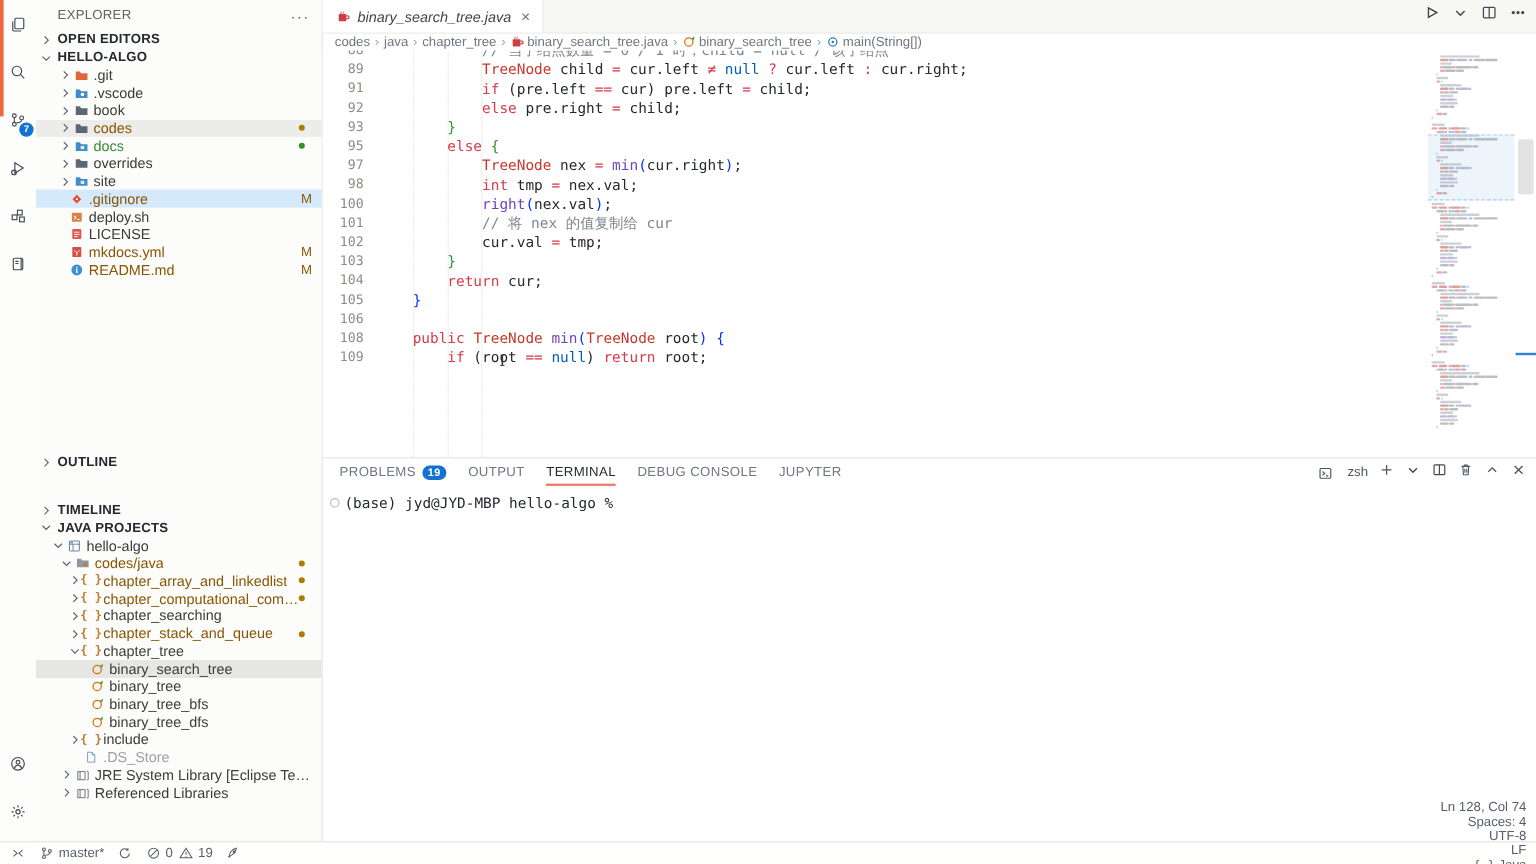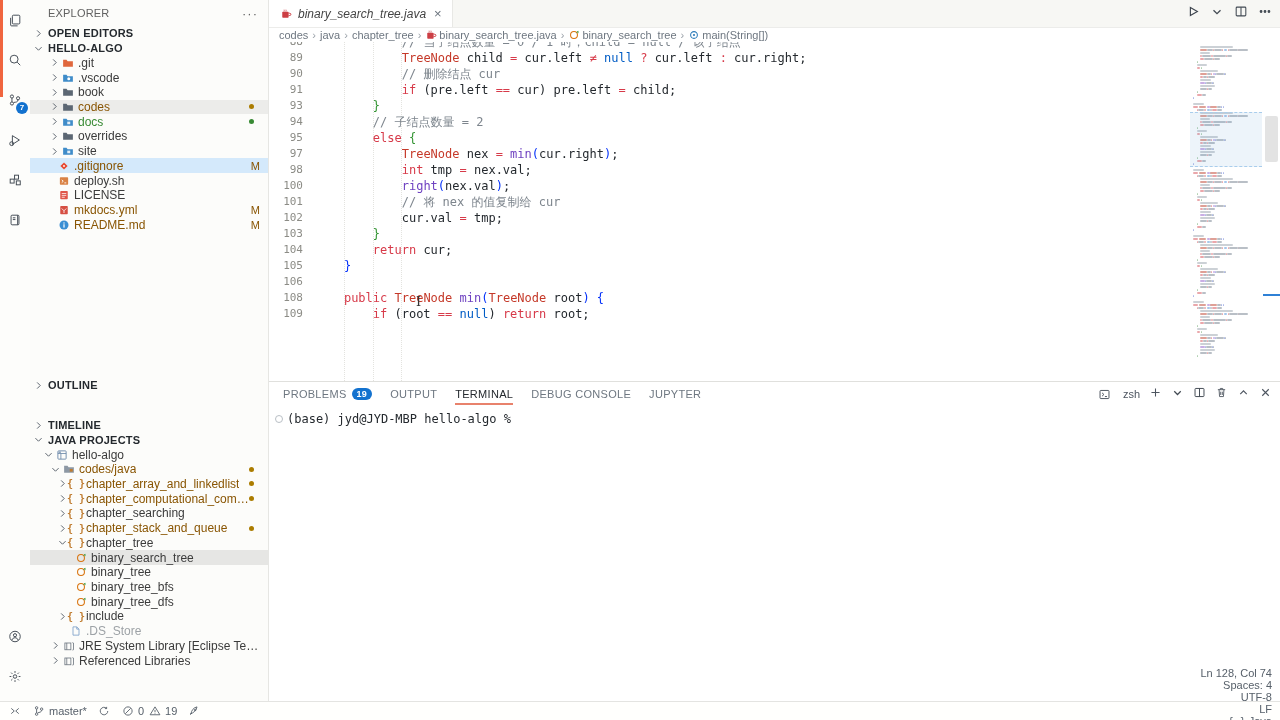--- a/index.html
+++ b/index.html
@@ -629,24 +629,23 @@
           </span>
         </div>
 
       <div class="edbody">
         <div class="guide" style="left:75px"></div>
         <div class="guide" style="left:104px"></div>
         <div class="guide" style="left:132px"></div>
         <div class="codelines" id="codelines">
             <div class="cl"><span class="ln">88</span><span class="ct"><span class="tok-pl">            </span><span class="tok-cm">// 当子结点数量 = 0 / 1 时，child = null / 该子结点</span></span></div>
             <div class="cl"><span class="ln">89</span><span class="ct"><span class="tok-pl">            </span><span class="tok-ty">TreeNode</span><span class="tok-pl"> child </span><span class="tok-op">=</span><span class="tok-pl"> cur.left </span><span class="tok-op">≠</span><span class="tok-pl"> </span><span class="tok-ctn">null</span><span class="tok-pl"> </span><span class="tok-op">?</span><span class="tok-pl"> cur.left </span><span class="tok-op">:</span><span class="tok-pl"> cur.right;</span></span></div>
-            <div class="cl"><span class="ln">90</span><span class="ct"><span class="tok-pl">            </span><span class="tok-cm">// 删除结点 cur</span></span></div>
             <div class="cl"><span class="ln">91</span><span class="ct"><span class="tok-pl">            </span><span class="tok-kw">if</span><span class="tok-pl"> (pre.left </span><span class="tok-op">==</span><span class="tok-pl"> cur) pre.left </span><span class="tok-op">=</span><span class="tok-pl"> child;</span></span></div>
+            <div class="cl"><span class="ln">92</span><span class="ct"><span class="tok-pl">            </span><span class="tok-kw">else</span><span class="tok-pl"> pre.right </span><span class="tok-op">=</span><span class="tok-pl"> child;</span></span></div>
             <div class="cl"><span class="ln">93</span><span class="ct"><span class="tok-pl">        </span><span class="tok-b2">}</span></span></div>
-            <div class="cl"><span class="ln">94</span><span class="ct"><span class="tok-pl">        </span><span class="tok-cm">// 子结点数量 = 2</span></span></div>
             <div class="cl"><span class="ln">95</span><span class="ct"><span class="tok-pl">        </span><span class="tok-kw">else</span><span class="tok-pl"> </span><span class="tok-b2">{</span></span></div>
             <div class="cl"><span class="ln">97</span><span class="ct"><span class="tok-pl">            </span><span class="tok-ty">TreeNode</span><span class="tok-pl"> nex </span><span class="tok-op">=</span><span class="tok-pl"> </span><span class="tok-fn">min</span><span class="tok-b3">(</span><span class="tok-pl">cur.right</span><span class="tok-b3">)</span><span class="tok-pl">;</span></span></div>
             <div class="cl"><span class="ln">98</span><span class="ct"><span class="tok-pl">            </span><span class="tok-kw">int</span><span class="tok-pl"> tmp </span><span class="tok-op">=</span><span class="tok-pl"> nex.val;</span></span></div>
             <div class="cl"><span class="ln">100</span><span class="ct"><span class="tok-pl">            </span><span class="tok-fn">right</span><span class="tok-b3">(</span><span class="tok-pl">nex.val</span><span class="tok-b3">)</span><span class="tok-pl">;</span></span></div>
             <div class="cl"><span class="ln">101</span><span class="ct"><span class="tok-pl">            </span><span class="tok-cm">// 将 nex 的值复制给 cur</span></span></div>
             <div class="cl"><span class="ln">102</span><span class="ct"><span class="tok-pl">            </span><span class="tok-pl">cur.val </span><span class="tok-op">=</span><span class="tok-pl"> tmp;</span></span></div>
             <div class="cl"><span class="ln">103</span><span class="ct"><span class="tok-pl">        </span><span class="tok-b2">}</span></span></div>
             <div class="cl"><span class="ln">104</span><span class="ct"><span class="tok-pl">        </span><span class="tok-kw">return</span><span class="tok-pl"> cur;</span></span></div>
             <div class="cl"><span class="ln">105</span><span class="ct"><span class="tok-pl">    </span><span class="tok-b1">}</span></span></div>
             <div class="cl"><span class="ln">106</span><span class="ct"></span></div>

